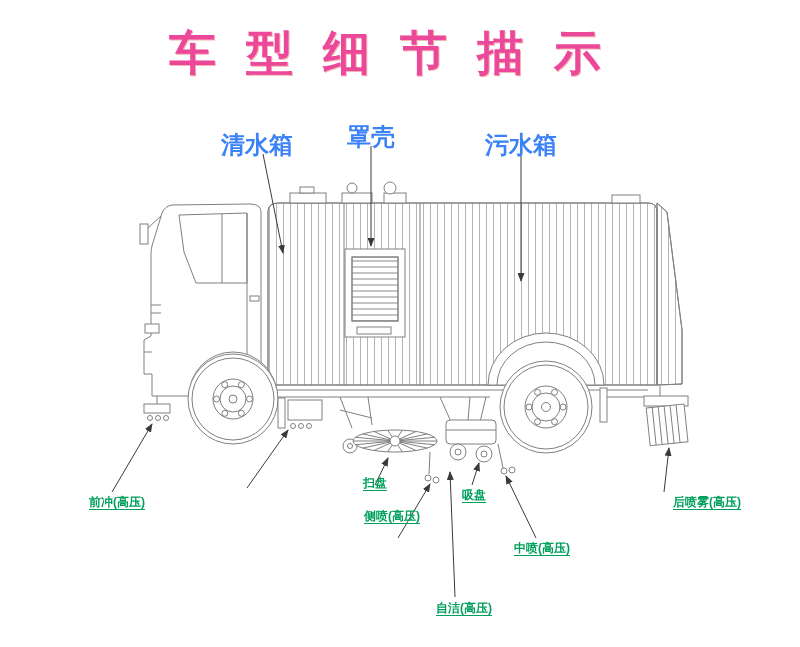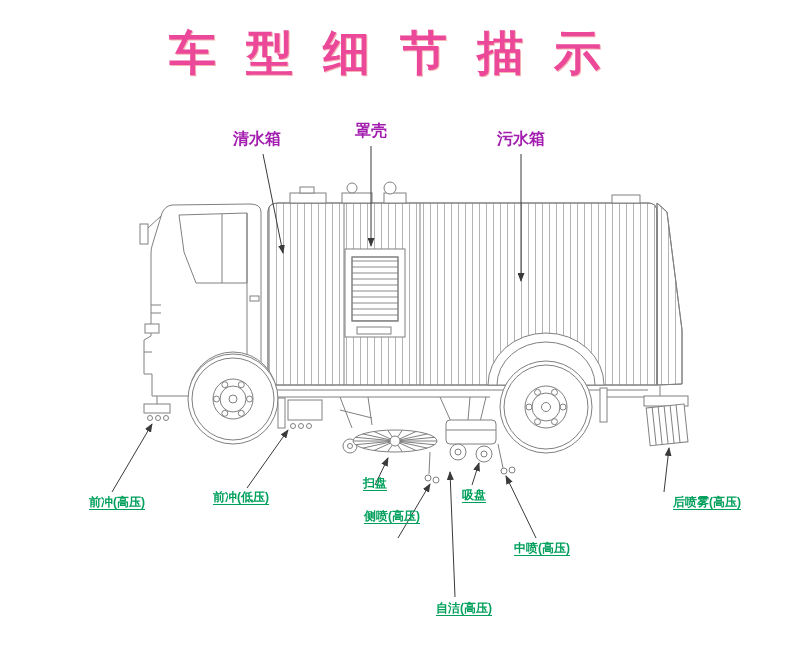--- a/index.html
+++ b/index.html
@@ -8,21 +8,21 @@
     font-family:"Liberation Sans","DejaVu Sans",sans-serif;
   }
   .title{
     position:absolute;top:22px;left:0;right:0;text-align:center;
     font-size:47px;font-weight:bold;color:#ec4899;letter-spacing:30px;
     text-shadow:1px 1px 0 #f5b3b3;
   }
   .lbl{
     position:absolute;transform:translateX(-50%);white-space:nowrap;font-weight:bold;
   }
-  .lbl-top{color:#a21caf;font-size:16px;}
+  .lbl-top{color:#3b82f6;font-size:24px;}
   .lbl-bot{color:#00a05c;font-size:12px;text-decoration:underline;text-underline-offset:3px;}
   svg.drawing{position:absolute;left:0;top:0;}
 </style>
 </head>
 <body>
 
 <div class="stage">
 
   <div class="title">车型细节描示</div>
 
@@ -191,21 +191,20 @@
       <line x1="536" y1="538" x2="506" y2="476" marker-end="url(#ah)"></line>
       <line x1="455" y1="597" x2="450" y2="472" marker-end="url(#ah)"></line>
     </g>
   </svg>
 
   <div class="lbl lbl-top" style="left:257px;top:129px;">清水箱</div>
   <div class="lbl lbl-top" style="left:371px;top:121px;text-align:center;">罩壳</div>
   <div class="lbl lbl-top" style="left:521px;top:129px;">污水箱</div>
 
   <div class="lbl lbl-bot" style="left:117px;top:494px;">前冲(高压)</div>
-  <div class="lbl lbl-bot" style="left:241px;top:489px;">前冲(低压)</div>
   <div class="lbl lbl-bot" style="left:375px;top:475px;text-align:right;">扫盘</div>
   <div class="lbl lbl-bot" style="left:474px;top:487px;">吸盘</div>
   <div class="lbl lbl-bot" style="left:663px;top:494px;margin-left:44px;">后喷雾(高压)</div>
   <div class="lbl lbl-bot" style="left:392px;top:508px;">侧喷(高压)</div>
   <div class="lbl lbl-bot" style="left:542px;top:540px;">中喷(高压)</div>
   <div class="lbl lbl-bot" style="left:464px;top:600px;">自洁(高压)</div>
 
 </div>
 
 </body></html>

